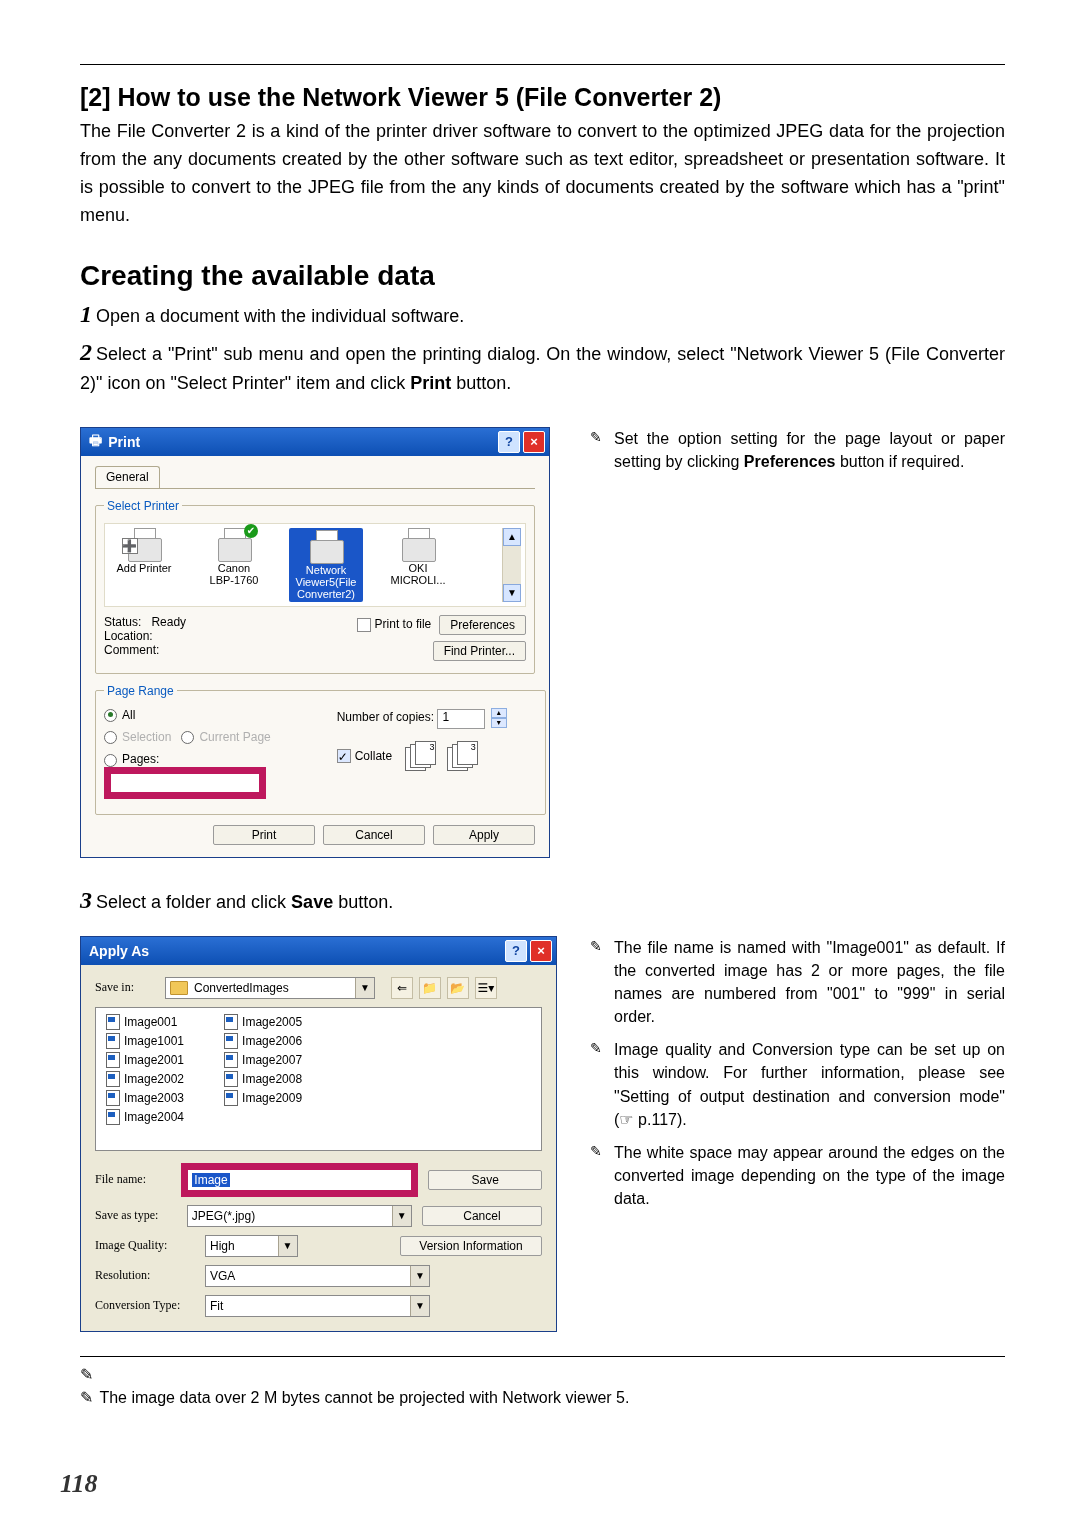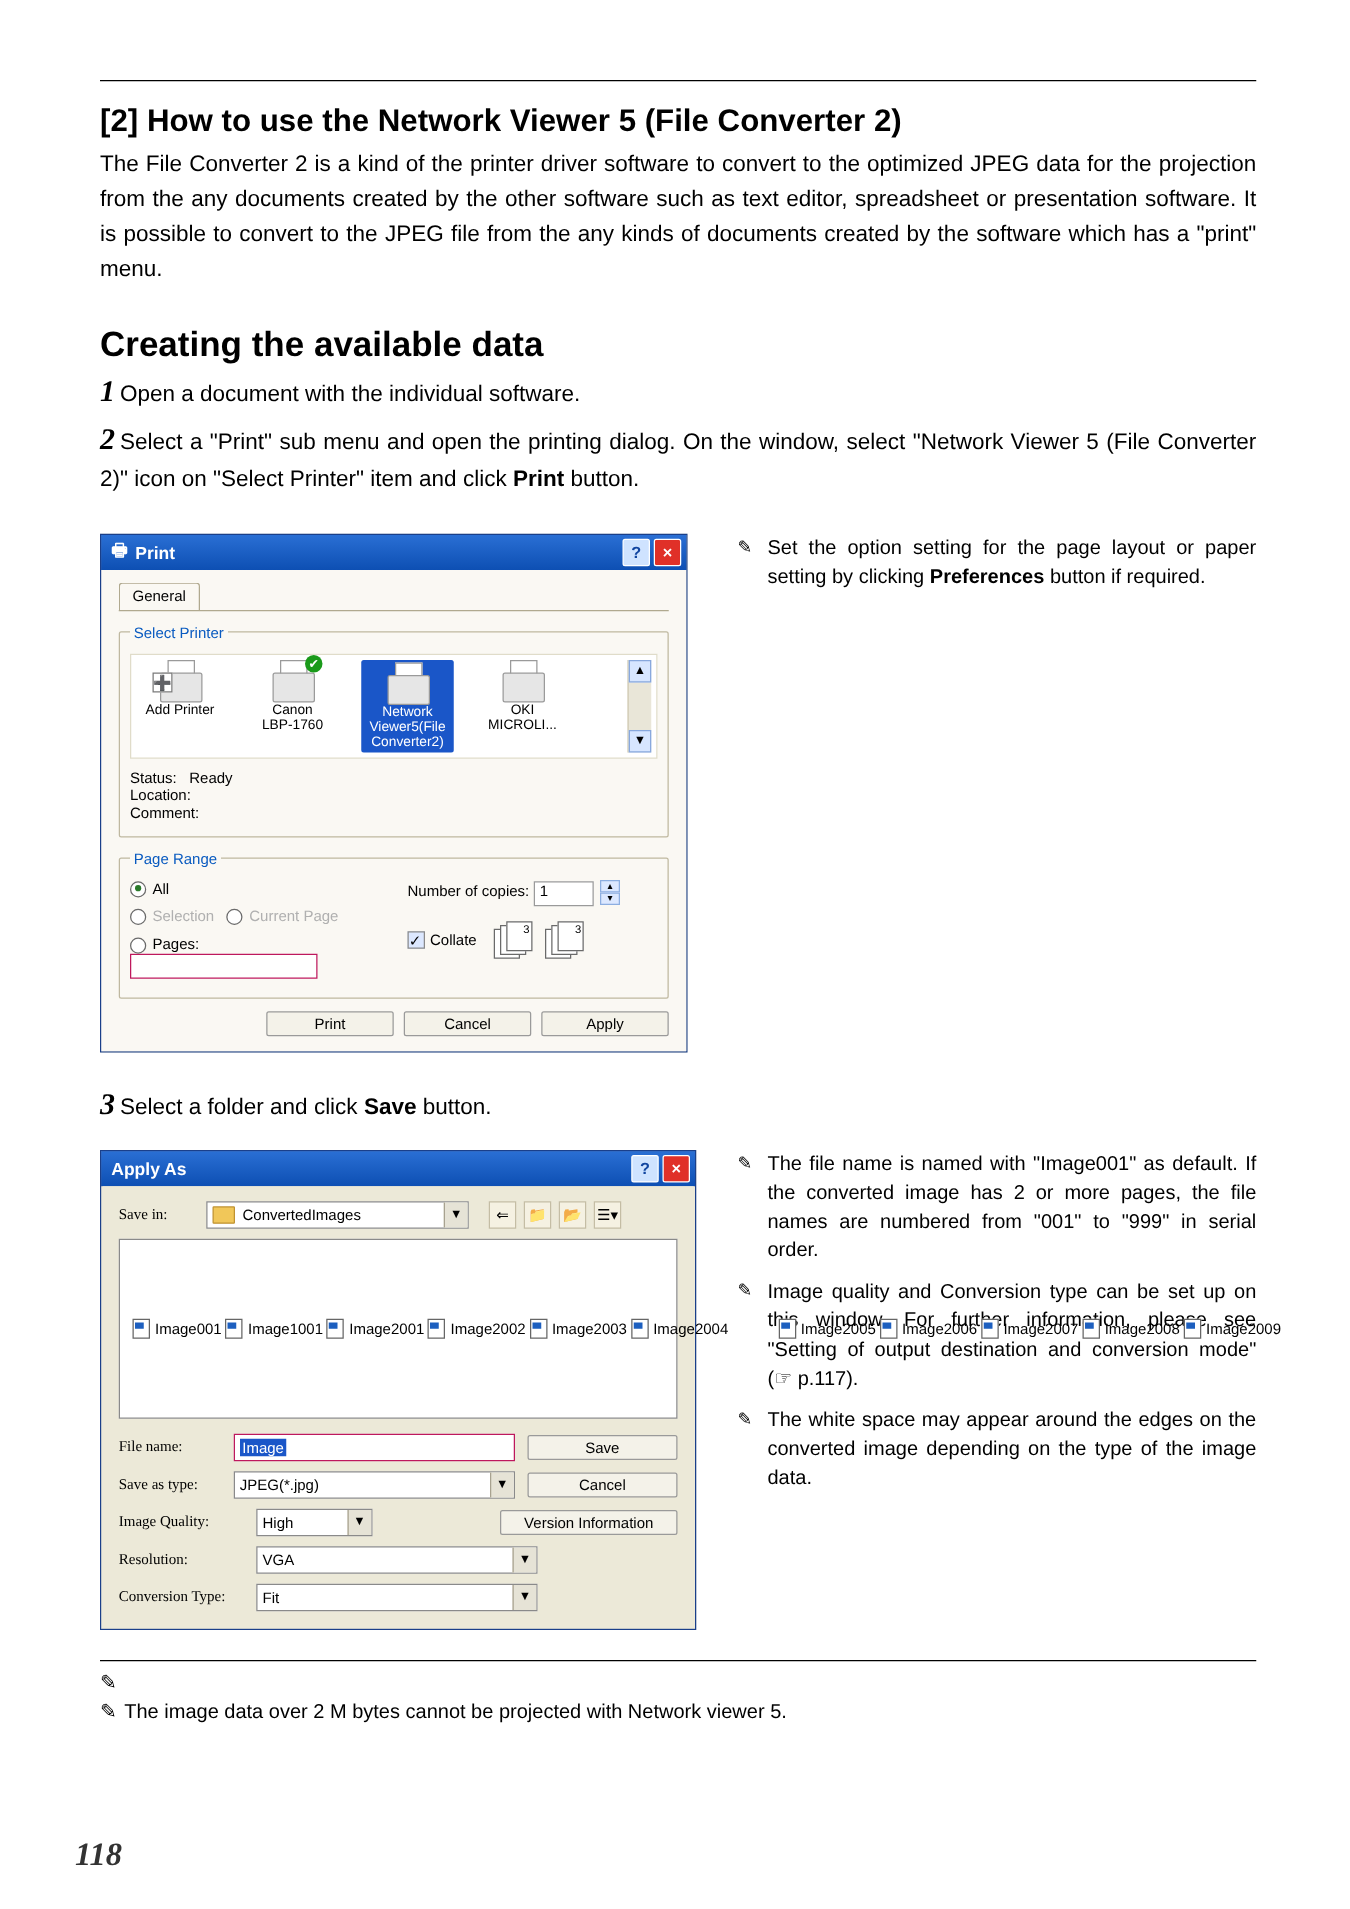--- a/index.html
+++ b/index.html
@@ -134,25 +134,25 @@
   .save-dlg{width:475px;}
   .save-body{background:#ece9d8;padding:12px 14px 14px 14px;font-size:12px;}
   .sv-row{display:flex;align-items:center;gap:10px;margin-bottom:8px;}
   .sv-label{width:100px;text-align:left;font-family:Liberation Serif, serif;}
   .sv-combo{flex:1;height:20px;border:1px solid #8a8a8a;background:#fff;display:flex;align-items:center;padding:0 4px;position:relative;}
   .sv-combo .dd{position:absolute;right:0;top:0;width:18px;height:100%;background:#e6e3d6;border-left:1px solid #a8a290;display:flex;align-items:center;justify-content:center;font-size:10px;}
   .folder-ic{width:16px;height:12px;background:#f1c759;border:1px solid #c09230;border-radius:1px;margin-right:6px;}
   .tb-icons{display:flex;gap:6px;margin-left:6px;}
   .tb-ic{width:20px;height:20px;border:1px solid #c4bda4;background:#f5f1e2;display:flex;align-items:center;justify-content:center;font-size:12px;}
   .file-area{height:130px;border:1px solid #8a8a8a;background:#fff;padding:6px 10px;display:flex;gap:40px;margin-bottom:12px;}
-  .file-col{display:flex;gap:3px;}
+  .file-col{display:flex;flex-direction:column;gap:3px;}
   .file-item{display:flex;align-items:center;font-size:12px;}
   .file-ic{width:12px;height:14px;background:#fff;border:1px solid #666;margin-right:4px;position:relative;}
   .file-ic::after{content:"";position:absolute;left:1px;top:2px;width:7px;height:5px;background:#1d5fbf;}
-  .sv-input{flex:1;height:20px;border:1px solid #be185d;background:#fff;padding:0 4px;display:flex;align-items:center;}
+  .sv-input{flex:1;height:20px;border:7px solid #be185d;background:#fff;padding:0 4px;display:flex;align-items:center;}
   .sel-text{background:#1a56c8;color:#fff;padding:0 2px;}
   .sv-btn{width:120px;}
   .sm-combo{width:100px;}
   .bottom-rule{border:0;border-top:1.5px solid #000;margin:24px 0 6px 0;}
   .foot-note{font-size:16px;line-height:1.45;display:flex;gap:6px;}
   .page-num{
     position:absolute;left:60px;bottom:28px;
     font-style:italic;font-weight:bold;font-size:26px;color:#333;
     font-family:"Times New Roman",serif;
   }
@@ -231,20 +231,27 @@
               <div class="scroll-col">
                 <div class="scroll-arrow">▲</div>
                 <div class="scroll-arrow">▼</div>
               </div>
             </div>
             <div class="status-row">
               <div class="status-left">
                 <div><span>Status:</span>&nbsp;&nbsp;&nbsp;<span>Ready</span></div>
                 <div>Location:</div>
                 <div>Comment:</div>
+              </div>
+              <div class="status-right">
+                <div style="display:flex;gap:8px;align-items:center;">
+                  <span><span class="chk"></span><span>Print to file</span></span>
+                  <span class="winbtn">Preferences</span>
+                </div>
+                <span class="winbtn">Find Printer...</span>
               </div>
             </div>
           </fieldset>
 
           <fieldset class="winfs">
             <legend>Page Range</legend>
             <div class="range-row">
               <div class="range-left">
                 <div style="margin-bottom:8px;"><span class="radio on"></span><span>All</span></div>
                 <div style="margin-bottom:8px;color:#b0b0b0;"><span class="radio"></span><span>Selection</span>&nbsp;&nbsp;&nbsp;<span class="radio"></span><span>Current Page</span></div>

